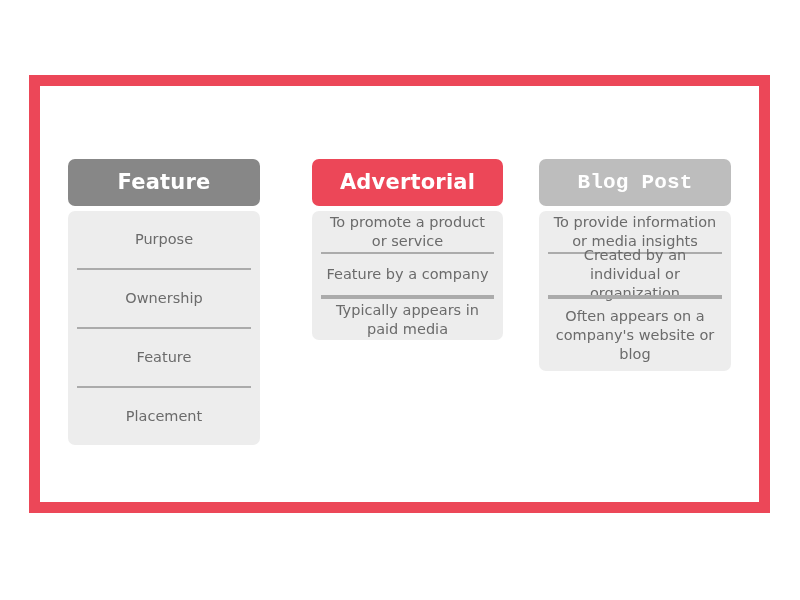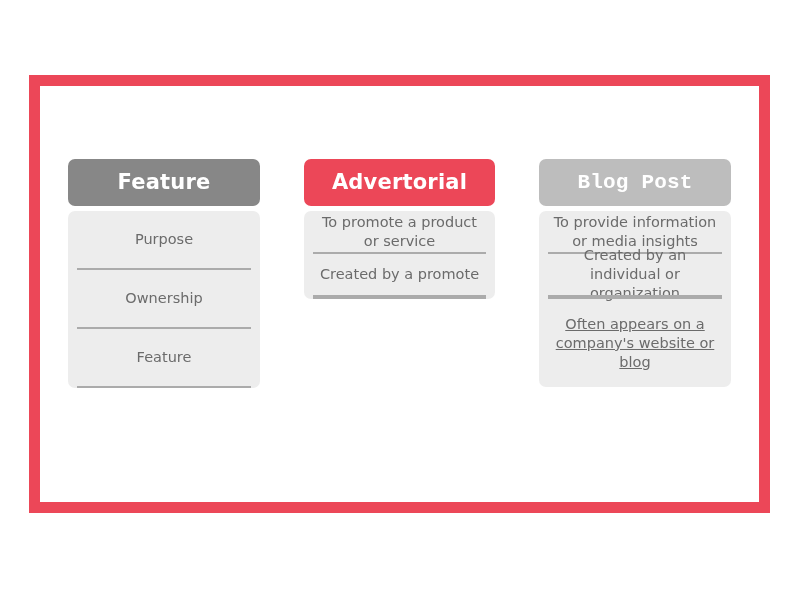--- a/index.html
+++ b/index.html
@@ -40,21 +40,21 @@
   .column {
     position: absolute;
     top: 159px;
     pointer-events: auto;
     display: flex;
     flex-direction: column;
     align-items: stretch;
   }
 
   .col-0 { left: 68px;  width: 192px; }
-  .col-1 { left: 304px; width: 191px; }
+  .col-1 { left: 312px; width: 191px; }
   .col-2 { left: 539px; width: 192px; }
 
   .col-header {
     height: 47px;
     border-radius: 7px;
     display: flex;
     align-items: center;
     justify-content: center;
     color: #ffffff;
     font-size: 21px;
@@ -82,21 +82,21 @@
     color: #6b6b6b;
     font-size: 14.5px;
     line-height: 19px;
     box-sizing: border-box;
     padding: 0 4px;
   }
 
   
   .cell.h1 { height: 57px; justify-content: center; }
   .cell.h2 { height: 41px; }
-  .cell.h3 { height: 88px; text-decoration: underline; }
+  .cell.h3 { height: 72px; }
 
   .divider {
     height: 2px;
     background: #ababab;
     margin: 0 1px;
     flex: none;
   }
 
   .cell span { display: block; }
 </style>
@@ -117,37 +117,43 @@
       </div>
       <div class="divider"></div>
       <div class="cell h1">
         <span>Ownership</span>
       </div>
       <div class="divider"></div>
       <div class="cell h1">
         <span>Feature</span>
       </div>
       <div class="divider"></div>
+      <div class="cell h1">
+        <span>Placement</span>
+      </div>
     </div>
   </div>
 
   <div class="column col-1">
     <div class="col-header" style="background:#ec4758;">
       <span>Advertorial</span>
     </div>
     <div class="col-body">
       <div class="cell h2">
         <span>To promote a product or service</span>
       </div>
       <div class="divider"></div>
       <div class="cell h2">
-        <span>Created by a promote</span>
+        <span>Feature by a company</span>
       </div>
       <div class="divider"></div>
       <div class="divider"></div>
+      <div class="cell h2">
+        <span>Typically appears in paid media</span>
+      </div>
     </div>
   </div>
 
   <div class="column col-2">
     <div class="col-header" style="background:#bdbdbd;font-family:Liberation Mono, monospace;">
       <span>Blog Post</span>
     </div>
     <div class="col-body">
       <div class="cell h2">
         <span>To provide information or media insights</span>

